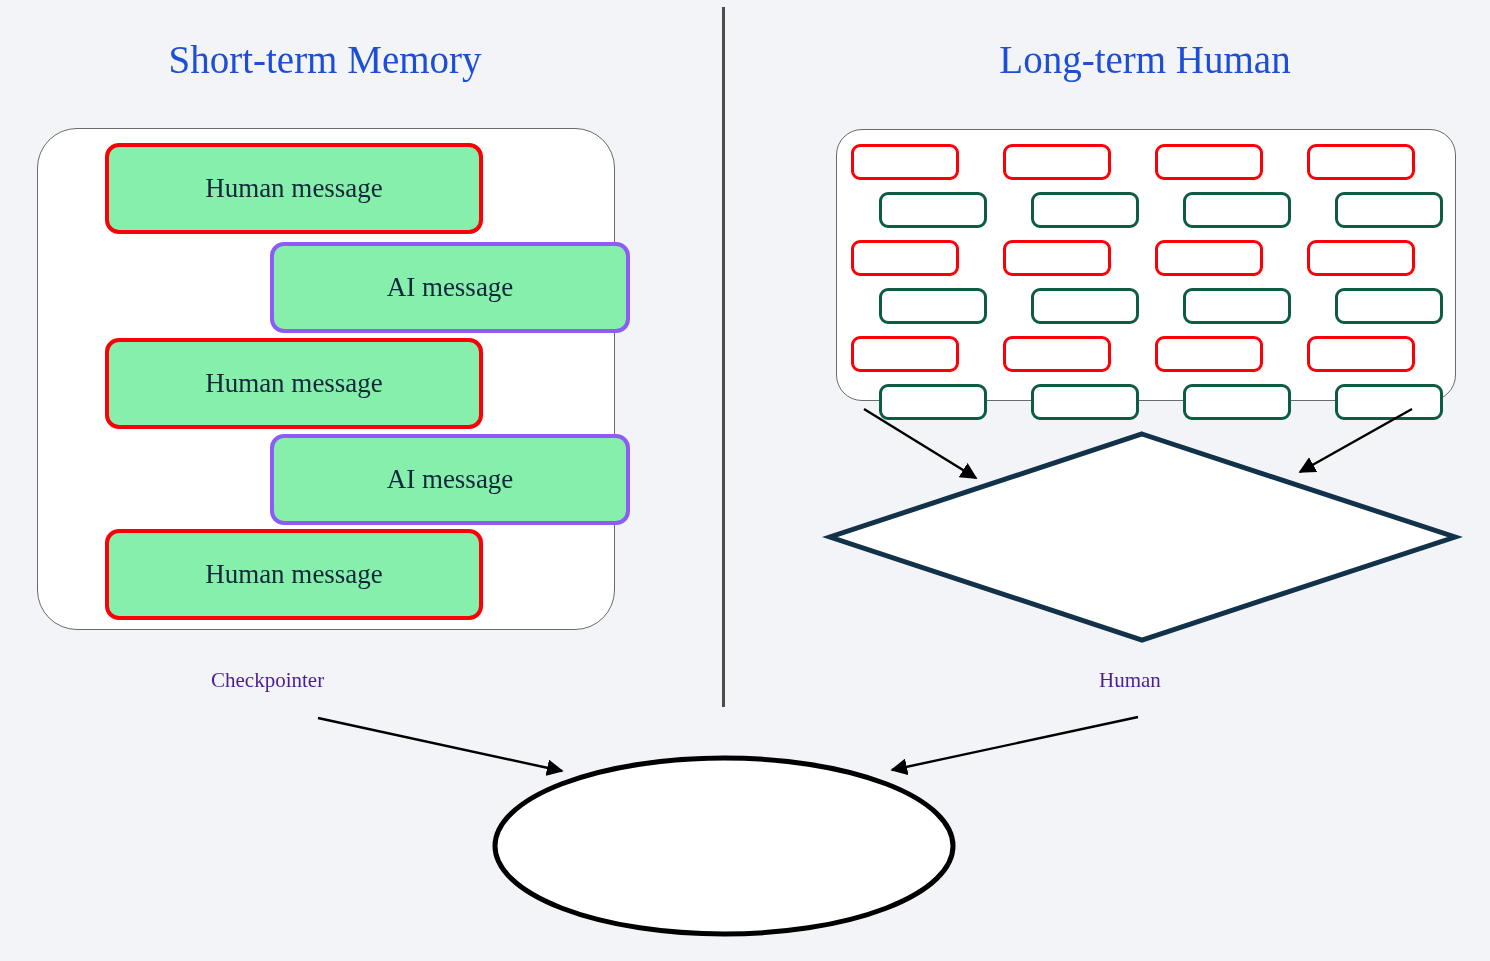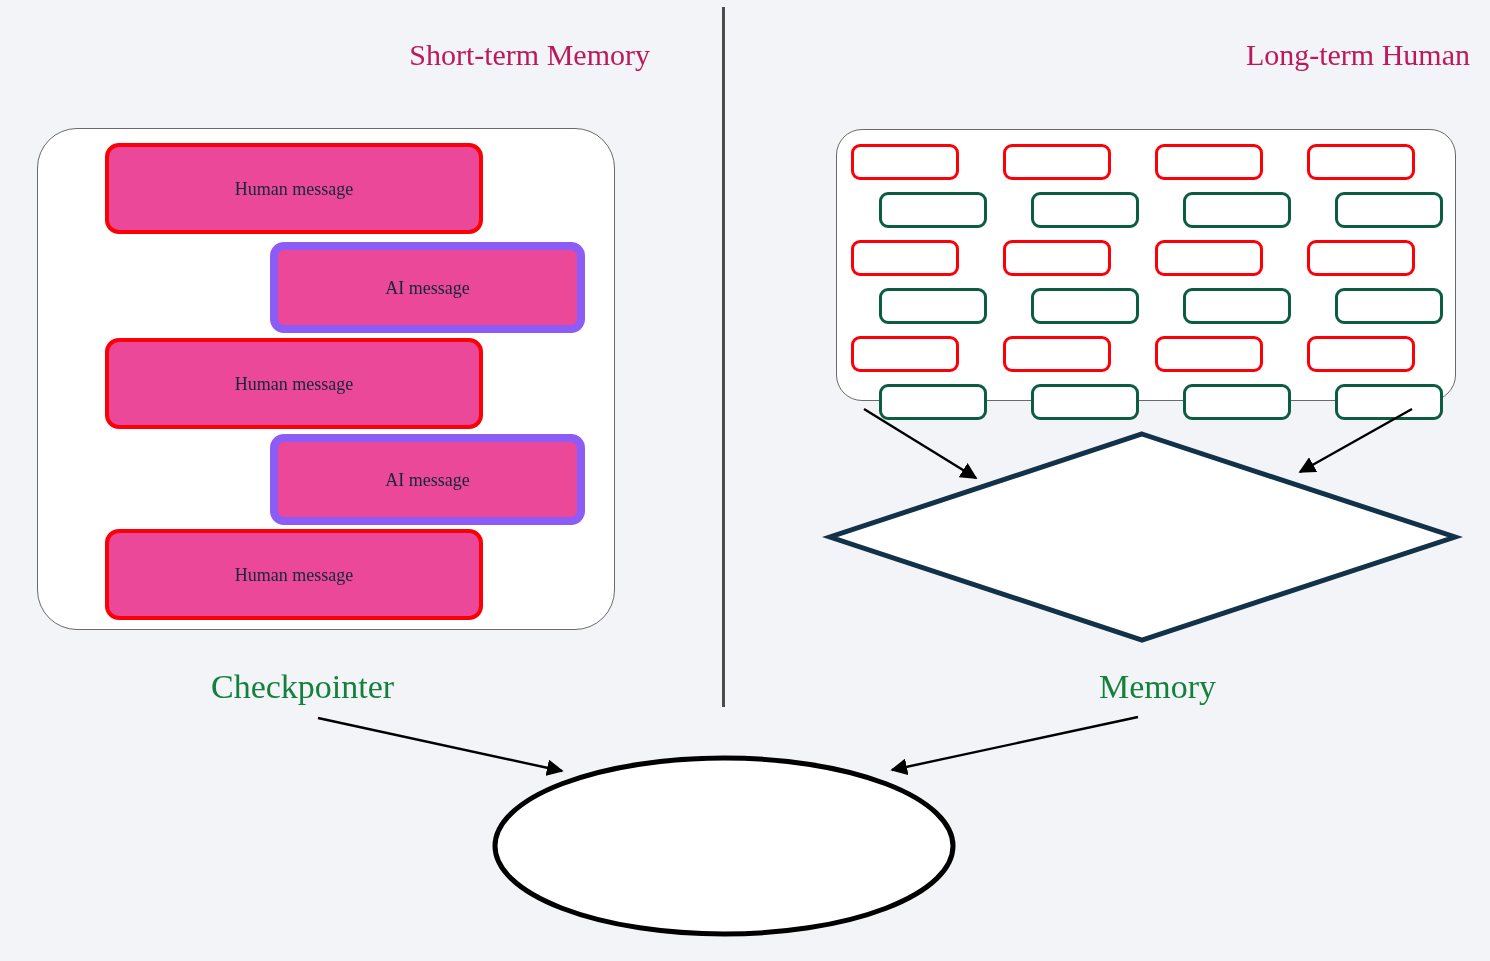--- a/index.html
+++ b/index.html
@@ -10,25 +10,25 @@
   #canvas {
     position: relative;
     width: 1490px;
     height: 961px;
     background: #f2f4f7;
     font-family: "Liberation Serif", "DejaVu Serif", serif;
     overflow: hidden;
   }
   .panel-title {
     position: absolute;
-    color: #be185d;
-    font-size: 30px;
+    color: #1d4ed8;
+    font-size: 39px;
     line-height: 1;
     white-space: nowrap;
-    text-align: right;
+    text-align: center;
   }
   #stm-title { left: 0; width: 650px; top: 40px; }
   #ltm-title { left: 820px; width: 650px; top: 40px; }
 
   .divider {
     position: absolute;
     left: 722px;
     top: 7px;
     width: 3px;
     height: 700px;
@@ -43,39 +43,39 @@
     width: 578px;
     height: 502px;
     border: 1.6px solid #6a6a6a;
     border-radius: 40px;
     background: #ffffff;
     box-sizing: border-box;
   }
   .msg {
     position: absolute;
     box-sizing: border-box;
-    background: #ec4899;
+    background: #86efac;
     border-radius: 14px;
     display: flex;
     align-items: center;
     justify-content: center;
-    font-size: 18px;
+    font-size: 27px;
     color: #12283a;
     line-height: 1;
   }
   .msg.human {
     border: 4px solid #fb0007;
     left: 67px;
     width: 378px;
     height: 91px;
   }
   .msg.ai {
-    border: 8px solid #8b5cf6;
+    border: 4px solid #8b5cf6;
     left: 232px;
-    width: 315px;
+    width: 360px;
     height: 91px;
   }
 
   
   #ltm-container {
     position: absolute;
     left: 836px;
     top: 129px;
     width: 620px;
     height: 272px;
@@ -99,22 +99,22 @@
   #overlay {
     position: absolute;
     left: 0; top: 0;
     width: 1490px;
     height: 961px;
     pointer-events: none;
   }
 
   .edge-label {
     position: absolute;
-    color: #15803d;
-    font-size: 34px;
+    color: #4c1d95;
+    font-size: 21px;
     line-height: 1;
     white-space: nowrap;
   }
   #label-checkpointer { left: 211px; top: 670px; }
   #label-store { left: 1099px; top: 670px; }
 
   #llm-text {
     position: absolute;
     left: 495px;
     top: 824px;
@@ -184,16 +184,16 @@
 
     <line x1="864" y1="409" x2="976" y2="478" stroke="#000000" stroke-width="2.4" marker-end="url(#ah)"></line>
     <line x1="1412" y1="409" x2="1300" y2="472" stroke="#000000" stroke-width="2.4" marker-end="url(#ah)"></line>
 
     <line x1="318" y1="718" x2="562" y2="771" stroke="#000000" stroke-width="2.4" marker-end="url(#ah)"></line>
     <line x1="1138" y1="717" x2="892" y2="770" stroke="#000000" stroke-width="2.4" marker-end="url(#ah)"></line>
   </svg>
 
   <div class="edge-label" id="label-checkpointer">Checkpointer</div>
 
-  <div class="edge-label" id="label-store">Memory</div>
+  <div class="edge-label" id="label-store">Human</div>
 
 
 </div>
 
 </body></html>

